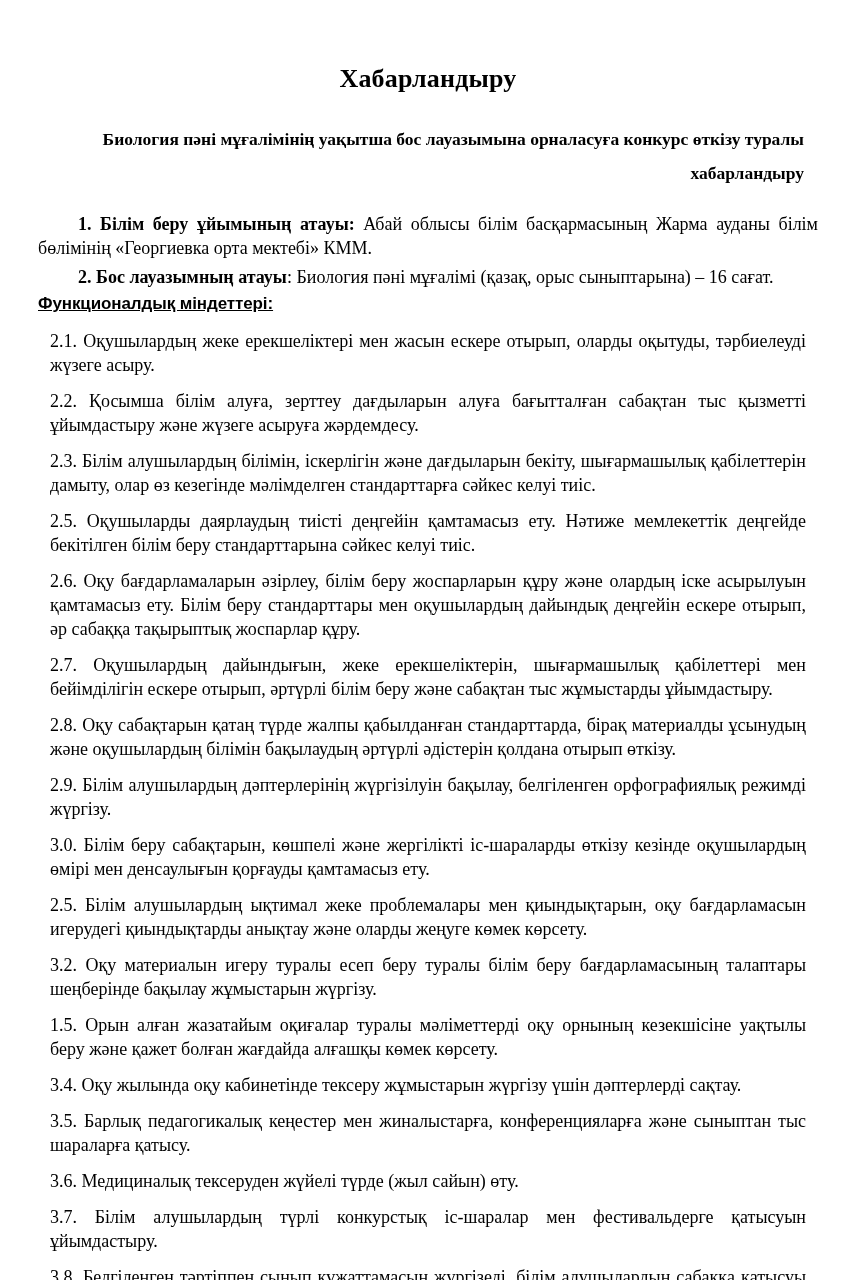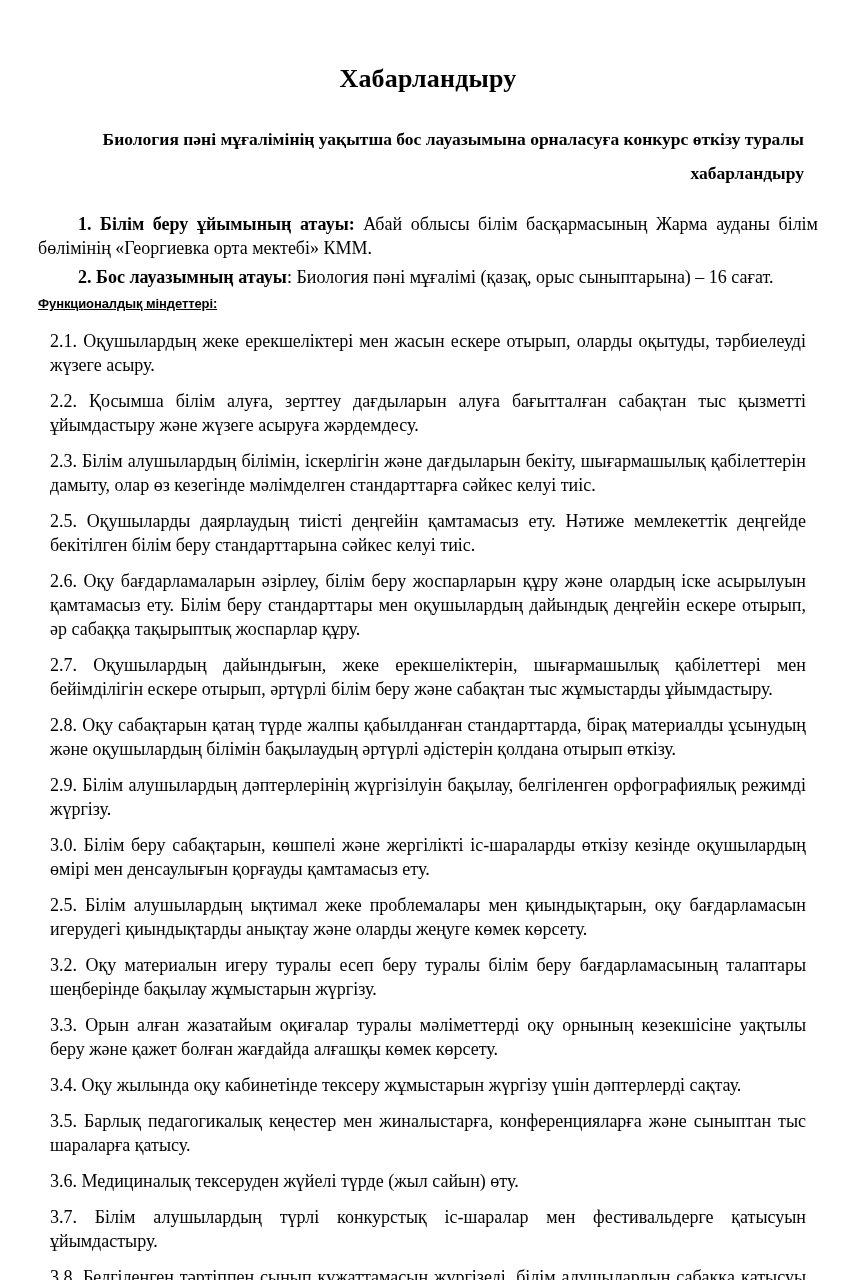--- a/index.html
+++ b/index.html
@@ -84,21 +84,21 @@
     font-weight: bold;
     font-size: 17px;
     color: #1a1aC8;
     text-decoration: underline;
     letter-spacing: -0.2px;
   }
 
   .duties-heading {
     font-family: "Liberation Sans", "DejaVu Sans", sans-serif;
     font-weight: bold;
-    font-size: 13px;
+    font-size: 17px;
     text-decoration: underline;
     display: inline-block;
     margin: 0;
     padding-top: 4px;
     line-height: 22px;
     letter-spacing: -0.1px;
   }
 
   .duties-list {
     padding-top: 2px;
@@ -141,21 +141,21 @@
       <p class="duty">2.2. Қосымша білім алуға, зерттеу дағдыларын алуға бағытталған сабақтан тыс қызметті ұйымдастыру және жүзеге асыруға жәрдемдесу.</p>
       <p class="duty">2.3. Білім алушылардың білімін, іскерлігін және дағдыларын бекіту, шығармашылық қабілеттерін дамыту, олар өз кезегінде мәлімделген стандарттарға сәйкес келуі тиіс.</p>
       <p class="duty">2.5. Оқушыларды даярлаудың тиісті деңгейін қамтамасыз ету. Нәтиже мемлекеттік деңгейде бекітілген білім беру стандарттарына сәйкес келуі тиіс.</p>
       <p class="duty">2.6. Оқу бағдарламаларын әзірлеу, білім беру жоспарларын құру және олардың іске асырылуын қамтамасыз ету. Білім беру стандарттары мен оқушылардың дайындық деңгейін ескере отырып, әр сабаққа тақырыптық жоспарлар құру.</p>
       <p class="duty">2.7. Оқушылардың дайындығын, жеке ерекшеліктерін, шығармашылық қабілеттері мен бейімділігін ескере отырып, әртүрлі білім беру және сабақтан тыс жұмыстарды ұйымдастыру.</p>
       <p class="duty">2.8. Оқу сабақтарын қатаң түрде жалпы қабылданған стандарттарда, бірақ материалды ұсынудың және оқушылардың білімін бақылаудың әртүрлі әдістерін қолдана отырып өткізу.</p>
       <p class="duty">2.9. Білім алушылардың дәптерлерінің жүргізілуін бақылау, белгіленген орфографиялық режимді жүргізу.</p>
       <p class="duty">3.0. Білім беру сабақтарын, көшпелі және жергілікті іс-шараларды өткізу кезінде оқушылардың өмірі мен денсаулығын қорғауды қамтамасыз ету.</p>
       <p class="duty">2.5. Білім алушылардың ықтимал жеке проблемалары мен қиындықтарын, оқу бағдарламасын игерудегі қиындықтарды анықтау және оларды жеңуге көмек көрсету.</p>
       <p class="duty">3.2. Оқу материалын игеру туралы есеп беру туралы білім беру бағдарламасының талаптары шеңберінде бақылау жұмыстарын жүргізу.</p>
-      <p class="duty">3.3. Орын алған жазатайым оқиғалар туралы мәліметтерді оқу орнының кезекшісіне уақтылы беру және қажет болған жағдайда алғашқы көмек көрсету.</p>
+      <p class="duty">1.5. Орын алған жазатайым оқиғалар туралы мәліметтерді оқу орнының кезекшісіне уақтылы беру және қажет болған жағдайда алғашқы көмек көрсету.</p>
       <p class="duty">3.4. Оқу жылында оқу кабинетінде тексеру жұмыстарын жүргізу  үшін дәптерлерді сақтау.</p>
       <p class="duty">3.5. Барлық педагогикалық кеңестер мен жиналыстарға, конференцияларға және сыныптан тыс шараларға қатысу.</p>
       <p class="duty">3.6. Медициналық тексеруден жүйелі түрде (жыл сайын) өту.</p>
       <p class="duty">3.7. Білім алушылардың түрлі конкурстық іс-шаралар мен фестивальдерге қатысуын ұйымдастыру.</p>
       <p class="duty">3.8. Белгіленген тәртіппен сынып құжаттамасын жүргізеді, білім алушылардың сабаққа қатысуы мен үлгеріміне ағымдағы бақылауды жүзеге асырады, тиісті балл қояды.</p>
       <p class="duty">3.9. Ішкі еңбек тәртібінің Жарғысы мен ережелерін сақтайды.</p>
     </div>
 
   </div>
 </div>

